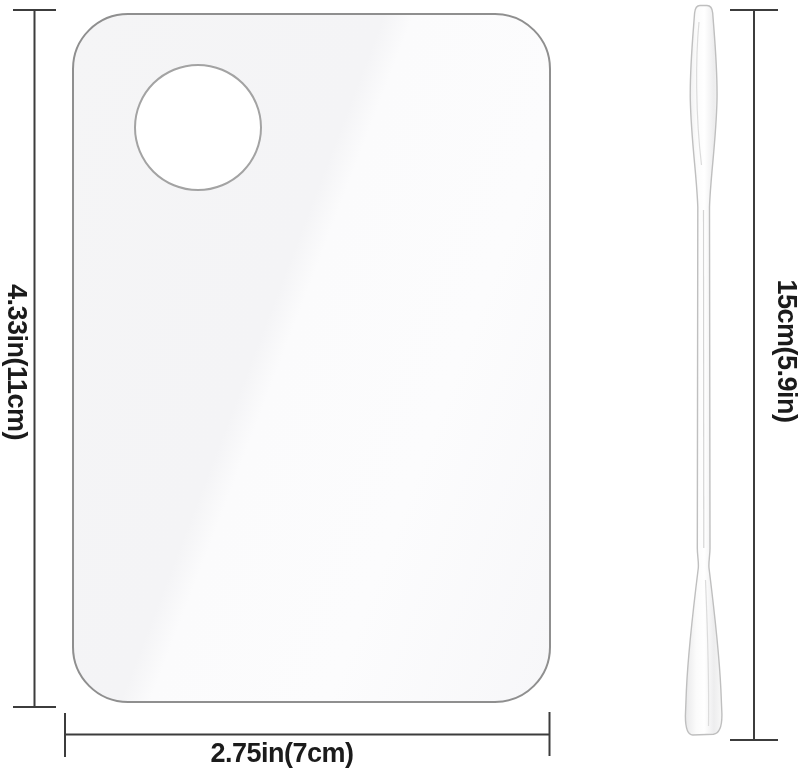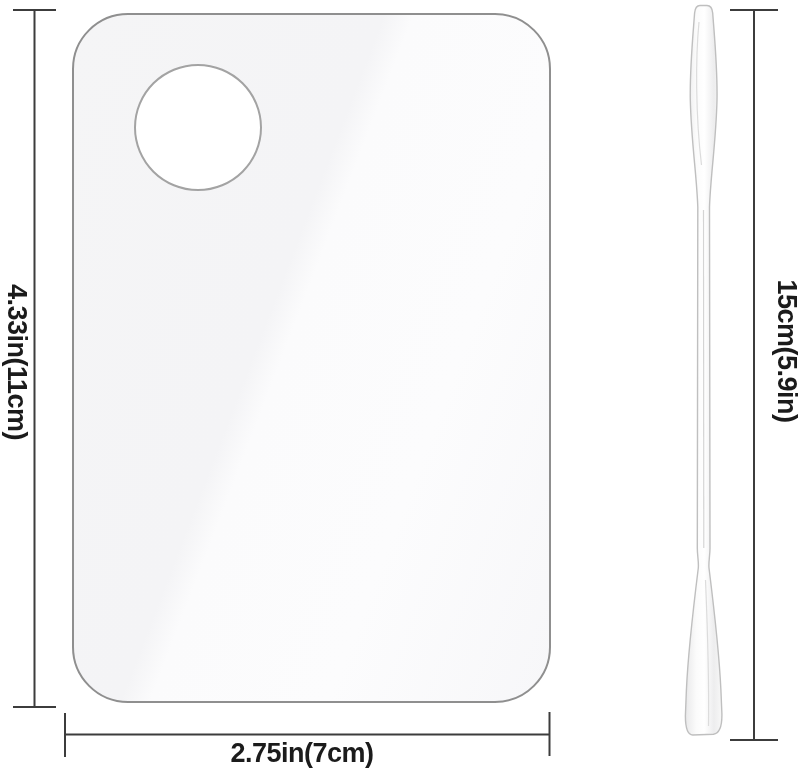--- a/index.html
+++ b/index.html
@@ -63,21 +63,20 @@
   }
   .dim-label.vertical-left {
     left: 16px;
     top: 362px;
     transform: translate(-50%, -50%) rotate(90deg);
   }
   .dim-label.horizontal-bottom {
     left: 282px;
     top: 753px;
     transform: translate(-50%, -50%);
-    margin-left: 20px;
   }
   .dim-label.vertical-right {
     left: 786px;
     top: 351px;
     transform: translate(-50%, -50%) rotate(90deg);
   }
 </style>
 </head>
 <body>
 

